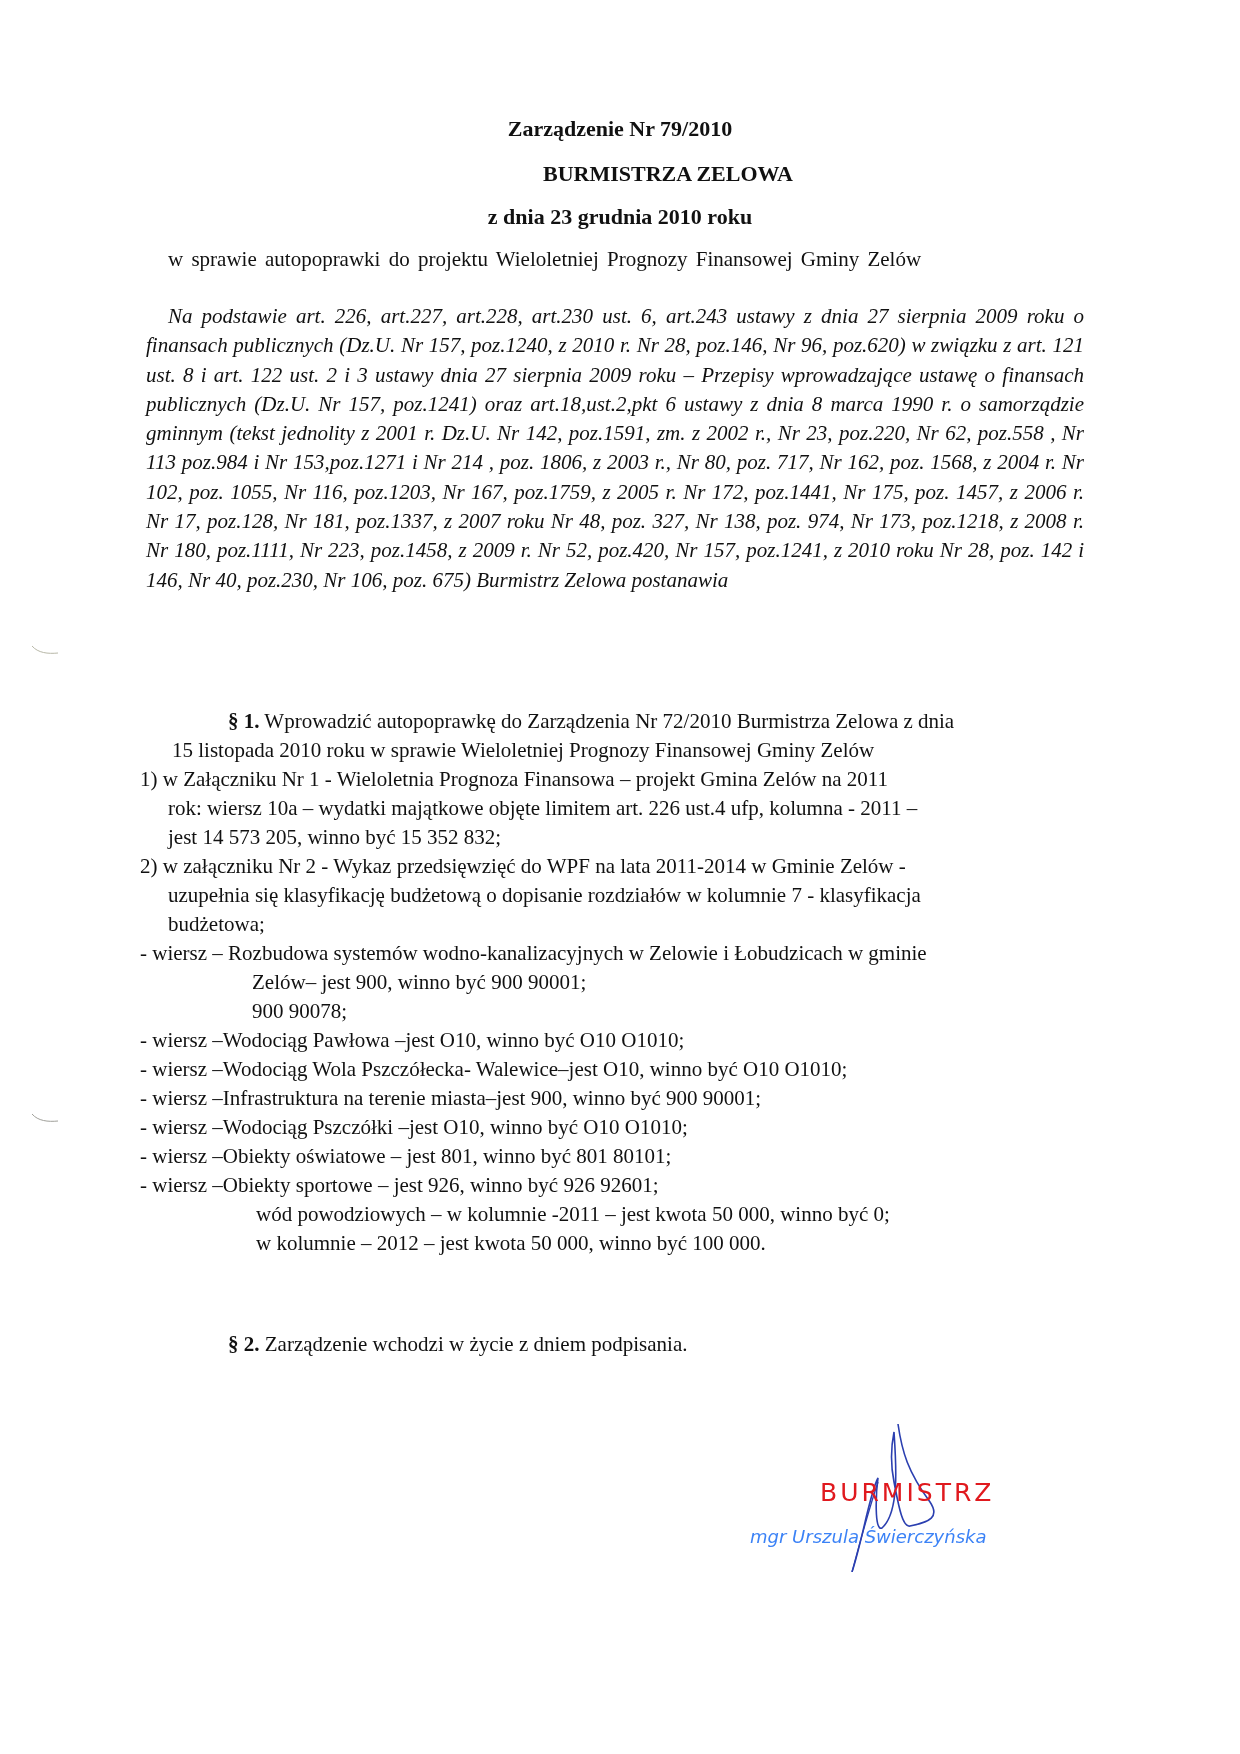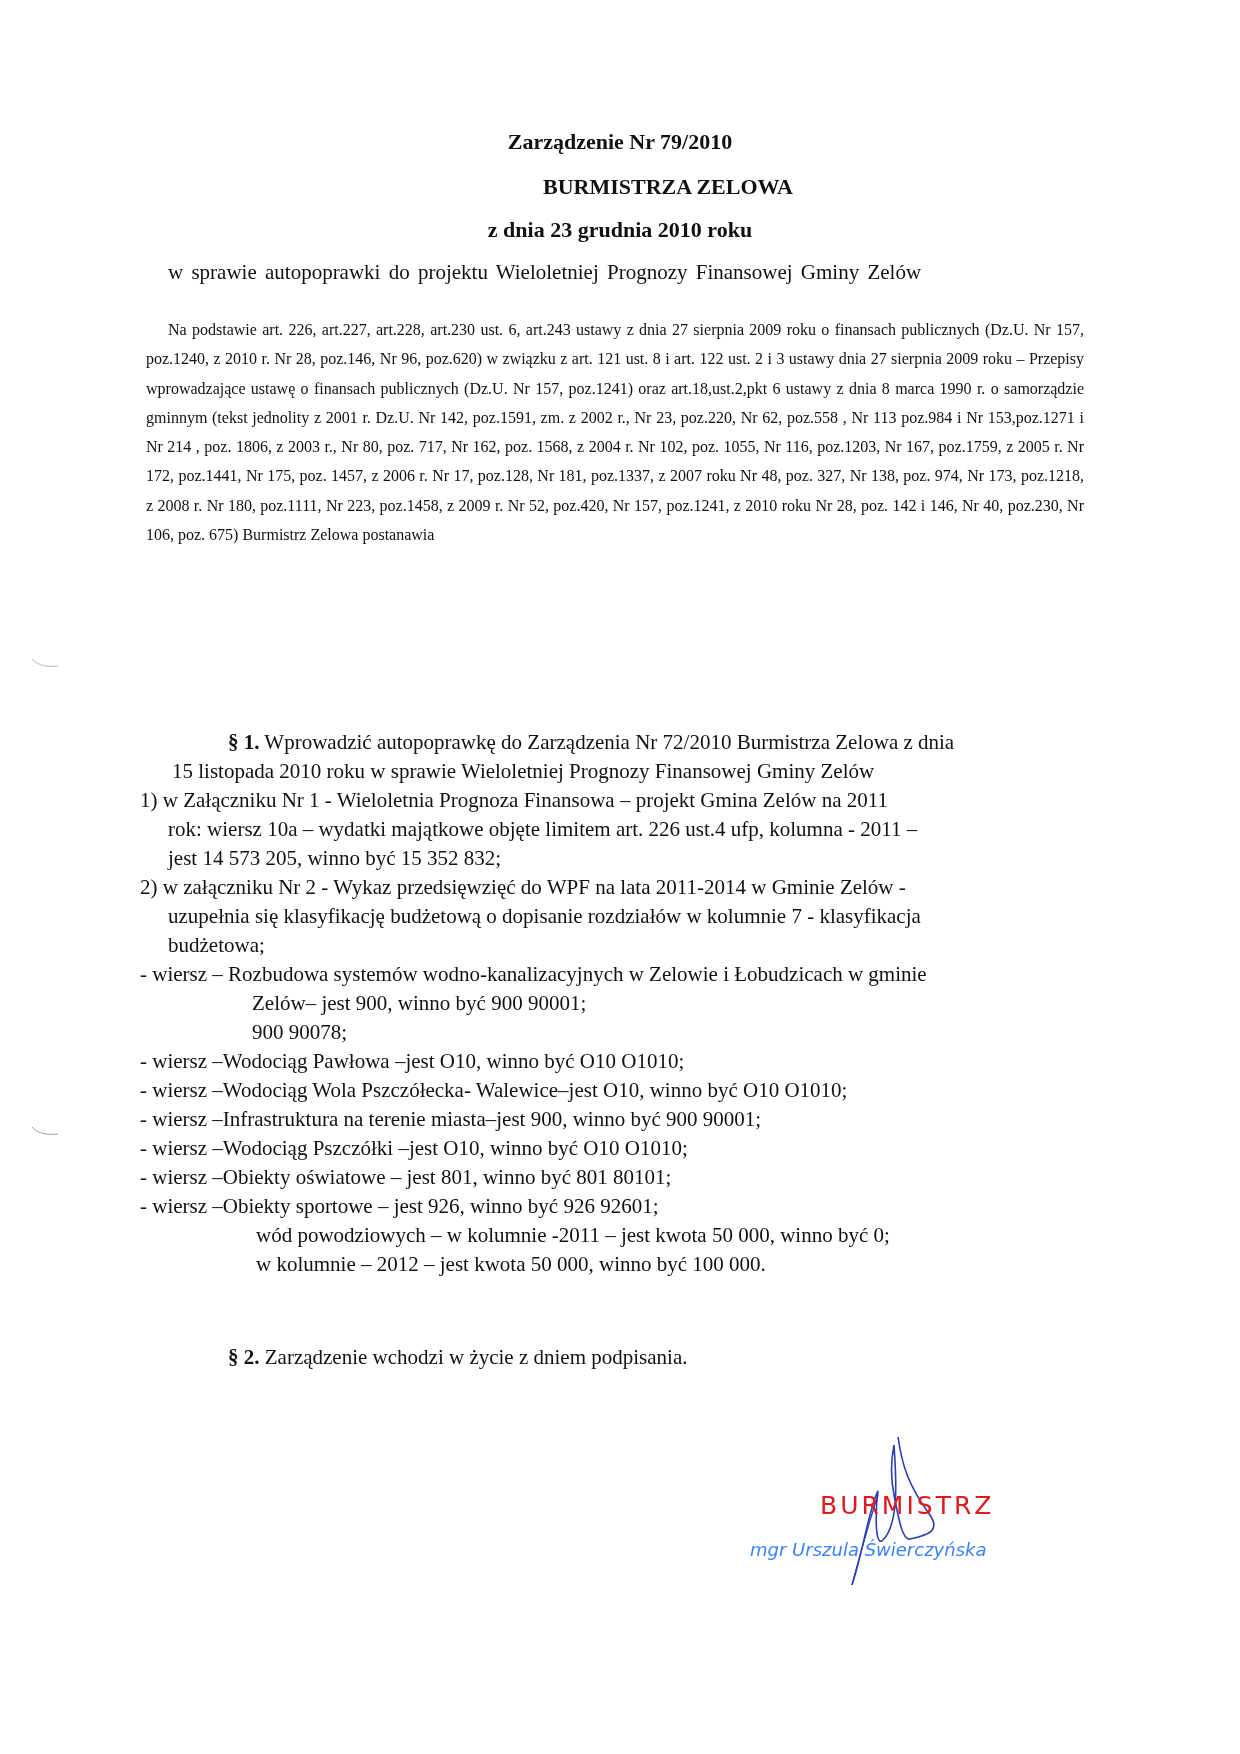--- a/index.html
+++ b/index.html
@@ -1,27 +1,27 @@
 <!DOCTYPE html>
 <html><head>
   <meta charset="utf-8">
   <style>
     html, body { margin: 0; padding: 0; background: #ffffff; }
     body { width: 1240px; height: 1754px; position: relative; overflow: hidden;
       font-family: "Liberation Serif", "DejaVu Serif", serif; color: #111; }
-    .page { position: absolute; left: 0; top: 17px; width: 1240px; height: 1341px; }
+    .page { position: absolute; left: 0; top: 4px; width: 1240px; height: 1341px; }
     .center { position: absolute; left: 0; width: 1240px; text-align: center; }
     .title { font-weight: bold; font-size: 22px; }
     .t1 { top: 112px; }
     .t2 { top: 157px; margin-left: 48px; }
     .t3 { top: 200px; }
     .subject { position: absolute; left: 168px; top: 243px; font-size: 21px; word-spacing: 3px; white-space: nowrap; }
-    .preamble { position: absolute; left: 146px; top: 298px; width: 938px; font-size: 16px; line-height: 29.3px; text-align: justify; }
+    .preamble { position: absolute; left: 146px; top: 298px; width: 938px; font-size: 21px; line-height: 29.3px; text-align: justify; font-style: italic; }
     .preamble p { margin: 0; text-indent: 22px; }
-    .s1 { position: absolute; left: 146px; top: 703px; width: 950px; font-size: 21px; line-height: 29px; margin-top: 8px; }
+    .s1 { position: absolute; left: 146px; top: 703px; width: 950px; font-size: 21px; line-height: 29px; }
     .s1 .line { white-space: nowrap; }
     .bold { font-weight: bold; }
     .ind1 { padding-left: 82px; }
     .ind2 { padding-left: 22px; }
     .hang { padding-left: 22px; }
     .hang2 { padding-left: 106px; }
     .s2 { position: absolute; left: 228px; top: 1328px; font-size: 21px; white-space: nowrap; }
     .stamp { position: absolute; left: 740px; top: 1474px; width: 300px; }
     .stamp-title { position: absolute; left: 80px; top: 0; color: #e0191e; font-family: "DejaVu Sans", sans-serif; font-size: 25px; letter-spacing: 3px; }
     .stamp-name { position: absolute; left: 10px; top: 48px; color: #3b82f6; font-family: "DejaVu Sans", sans-serif; font-style: italic; font-size: 18px; white-space: nowrap; }

